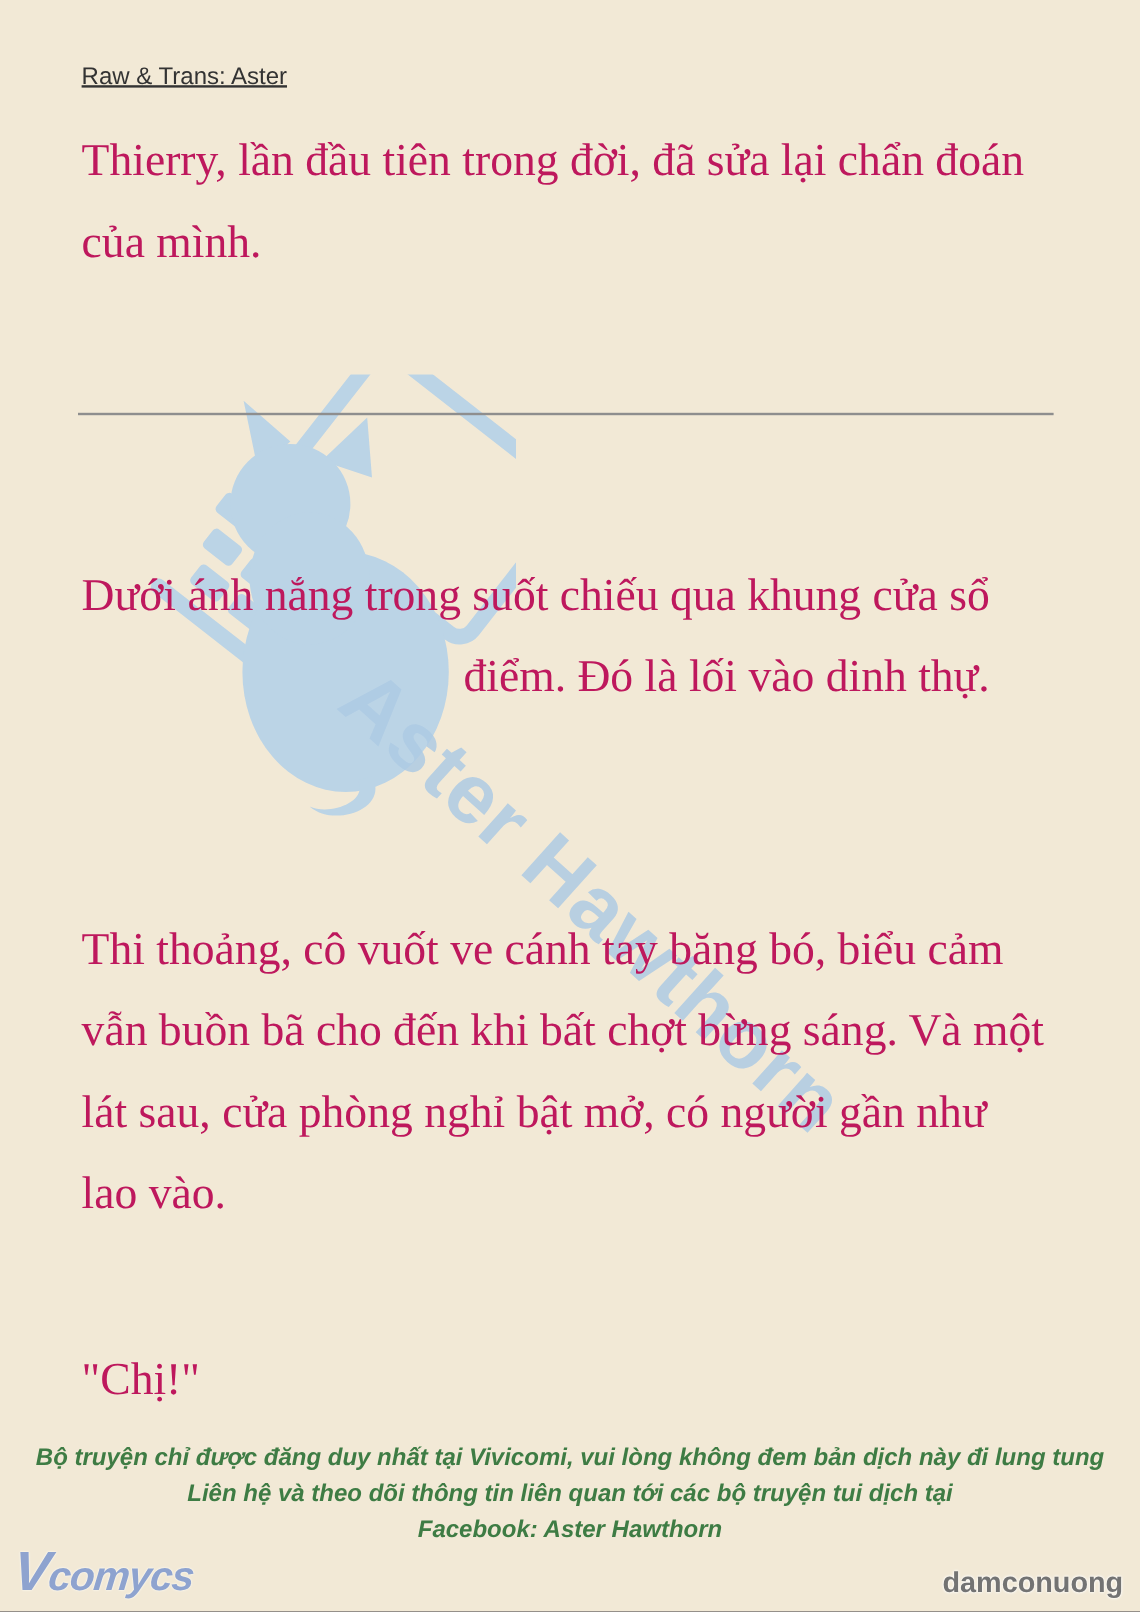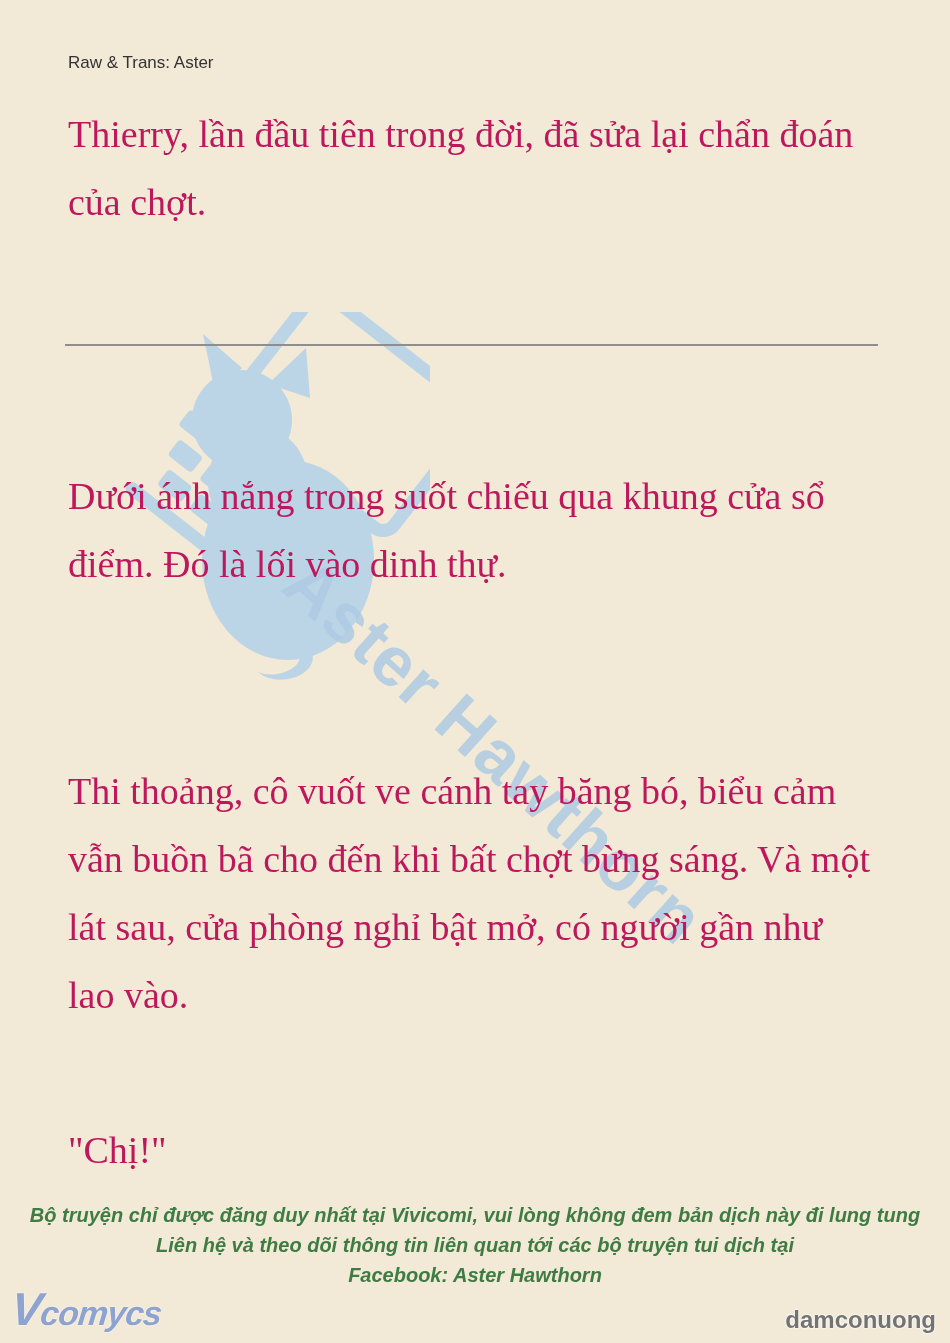--- a/index.html
+++ b/index.html
@@ -6,31 +6,32 @@
   .page{
     position:relative;
     width:950px;height:1343px;
     background:#f2e9d6;
     overflow:hidden;
     font-family:"Liberation Serif", serif;
   }
   .credit{
     position:absolute;left:68px;top:53px;
     font-family:"Liberation Sans", sans-serif;
-    font-size:17px;color:#333;
+    font-size:20px;color:#333;
     white-space:nowrap;
+    text-decoration:underline;
   }
   .para{
     position:absolute;left:68px;
     font-size:38px;line-height:68px;color:#be185d;
     white-space:nowrap;
   }
   .para div{white-space:nowrap;}
   #p1{top:100px;}
-  #p2{top:462px;}
+  #p2{top:462px;text-align:right;}
   #p3{top:757px;}
   #p4{top:1116px;}
   .divider{
     position:absolute;left:65px;top:344px;
     width:813px;height:2px;background:#8e8e8e;
   }
   
   .wm-icon{position:absolute;left:120px;top:312px;width:310px;height:380px;opacity:.95;}
   .wm-text{
     position:absolute;left:322px;top:542px;
@@ -107,21 +108,21 @@
       <path d="M 190 335 C 205 362, 158 378, 138 360 C 155 368, 188 356, 178 338 Z"></path>
     </g>
   </svg>
 
   <div class="wm-text">Aster Hawthorn</div>
 
   <div class="credit">Raw &amp; Trans: Aster</div>
 
   <div class="para" id="p1">
     <div>Thierry, lần đầu tiên trong đời, đã sửa lại chẩn đoán</div>
-    <div>của chợt.</div>
+    <div>của mình.</div>
   </div>
 
   <div class="divider"></div>
 
   <div class="para" id="p2">
     <div>Dưới ánh nắng trong suốt chiếu qua khung cửa sổ</div>
     <div>điểm. Đó là lối vào dinh thự.</div>
   </div>
 
   <div class="para" id="p3">

